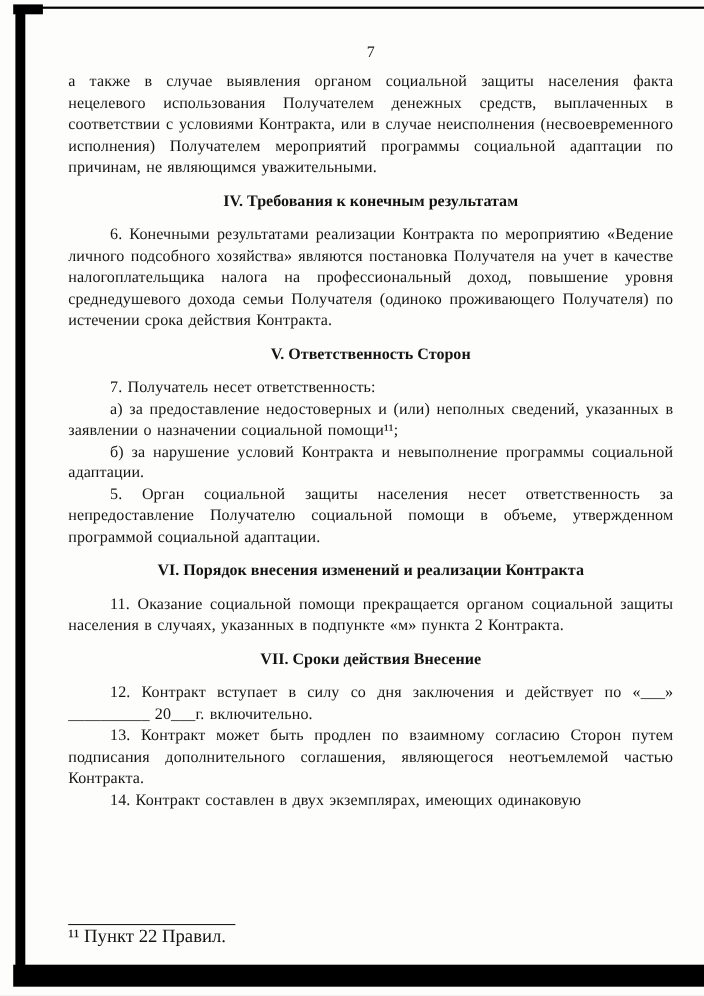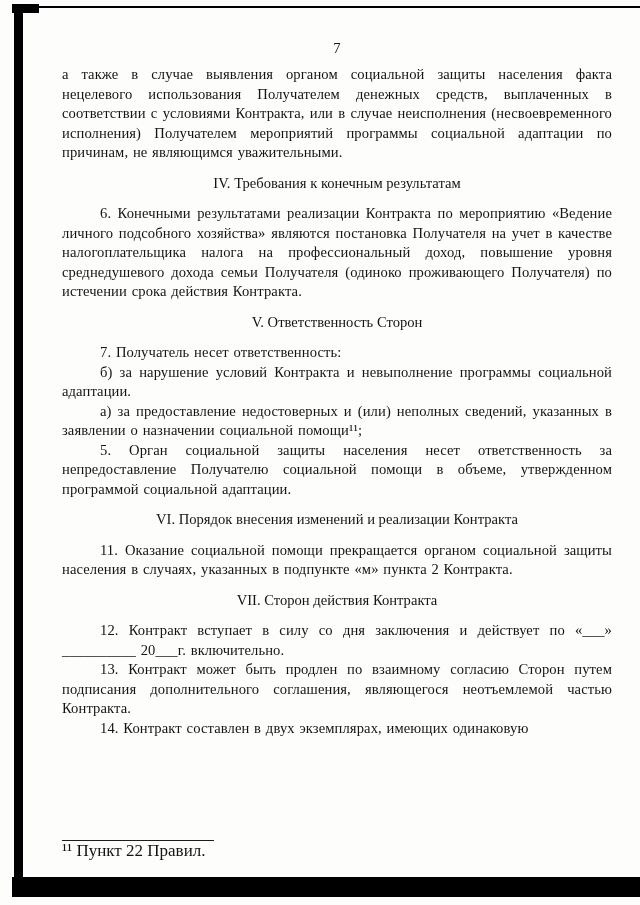--- a/index.html
+++ b/index.html
@@ -60,21 +60,21 @@
     text-align: justify;
     text-indent: 38px;
     letter-spacing: 0.1px;
     word-spacing: 1px;
   }
   .para.no-indent { text-indent: 0; }
   .heading {
     margin: 11px 0;
     font-size: 14.6px;
     line-height: 19.5px;
-    font-weight: 400;
+    font-weight: 700;
     text-align: center;
   }
   .footnote-block {
     position: absolute;
     left: 62px;
     right: 28px;
     top: 840px;
   }
   .footnote-rule {
     width: 152px;
@@ -104,29 +104,29 @@
 
     <p class="para no-indent">а также в случае выявления органом социальной защиты населения факта нецелевого использования Получателем денежных средств, выплаченных в соответствии с условиями Контракта, или в случае неисполнения (несвоевременного исполнения) Получателем мероприятий программы социальной адаптации по причинам, не являющимся уважительными.</p>
 
     <h2 class="heading">IV. Требования к конечным результатам</h2>
 
     <p class="para">6. Конечными результатами реализации Контракта по мероприятию «Ведение личного подсобного хозяйства» являются постановка Получателя на учет в качестве налогоплательщика налога на профессиональный доход, повышение уровня среднедушевого дохода семьи Получателя (одиноко проживающего Получателя) по истечении срока действия Контракта.</p>
 
     <h2 class="heading">V. Ответственность Сторон</h2>
 
     <p class="para">7. Получатель несет ответственность:</p>
+    <p class="para">а) за предоставление недостоверных и (или) неполных сведений, указанных в заявлении о назначении социальной помощи¹¹;</p>
     <p class="para">б) за нарушение условий Контракта и невыполнение программы социальной адаптации.</p>
-    <p class="para">а) за предоставление недостоверных и (или) неполных сведений, указанных в заявлении о назначении социальной помощи¹¹;</p>
     <p class="para">5. Орган социальной защиты населения несет ответственность за непредоставление Получателю социальной помощи в объеме, утвержденном программой социальной адаптации.</p>
 
     <h2 class="heading">VI. Порядок внесения изменений и реализации Контракта</h2>
 
     <p class="para">11. Оказание социальной помощи прекращается органом социальной защиты населения в случаях, указанных в подпункте «м» пункта 2 Контракта.</p>
 
-    <h2 class="heading">VII. Сторон действия Контракта</h2>
+    <h2 class="heading">VII. Сроки действия Внесение</h2>
 
     <p class="para">12. Контракт вступает в силу со дня заключения и действует по «___» __________ 20___г. включительно.</p>
     <p class="para">13. Контракт может быть продлен по взаимному согласию Сторон путем подписания дополнительного соглашения, являющегося неотъемлемой частью Контракта.</p>
     <p class="para">14. Контракт составлен в двух экземплярах, имеющих одинаковую</p>
 
   </div>
 
   <div class="footnote-block">
     <div class="footnote-rule"></div>
     <p class="footnote-text">¹¹ Пункт 22 Правил.</p>

